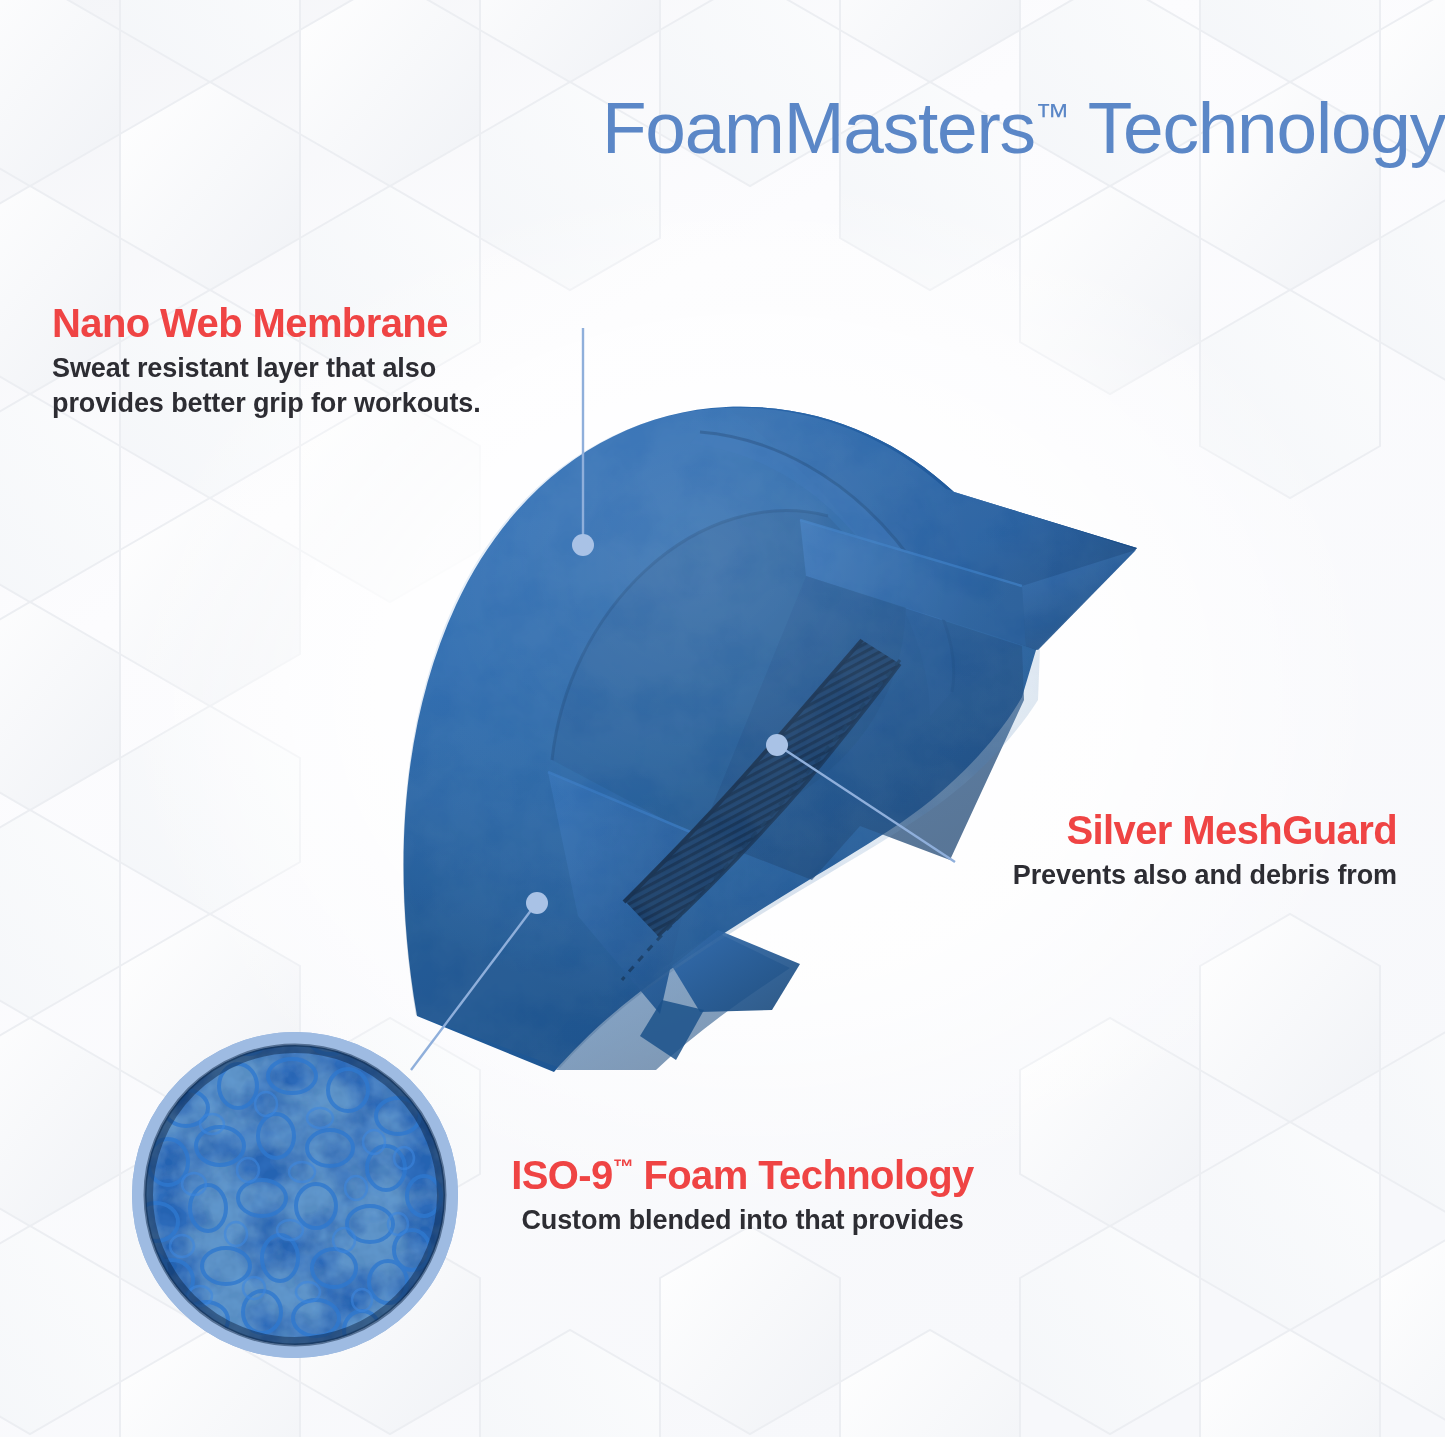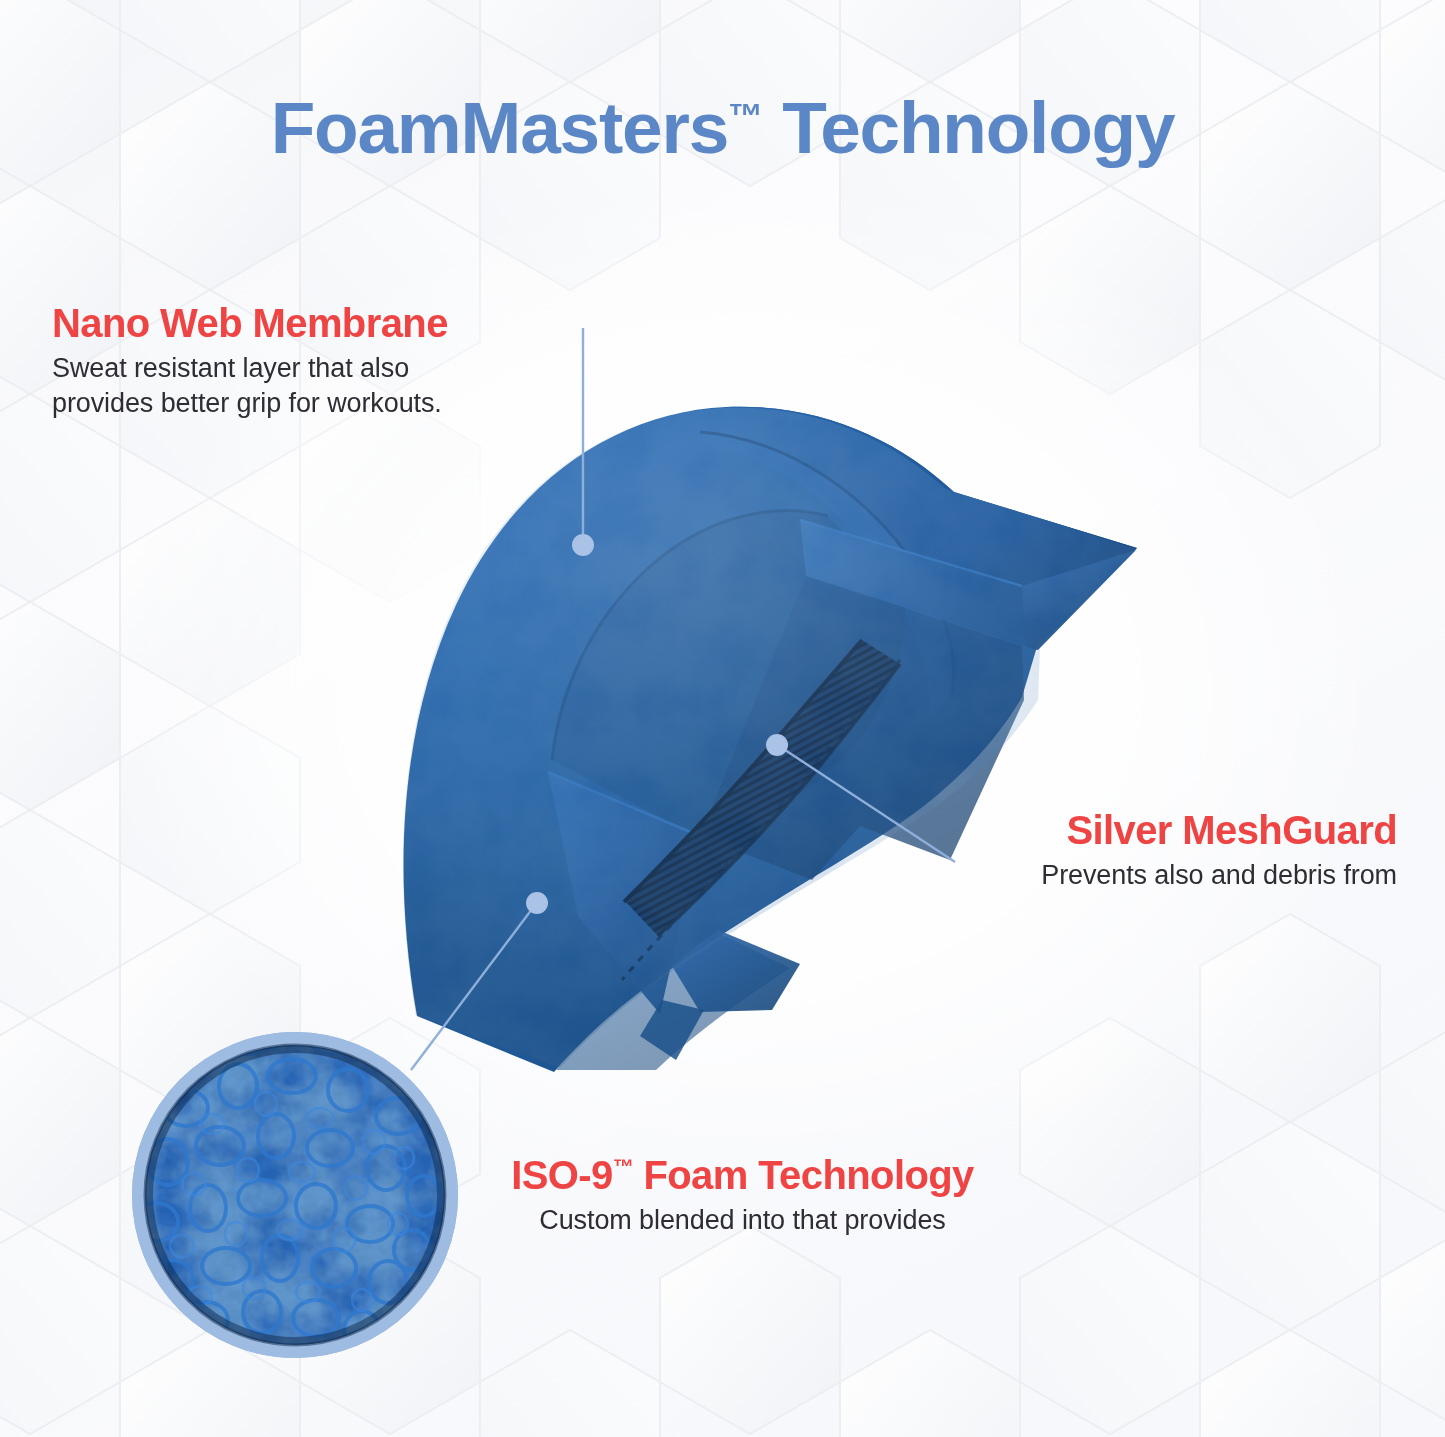--- a/index.html
+++ b/index.html
@@ -32,23 +32,23 @@
       radial-gradient(ellipse 55% 45% at 52% 48%, rgba(255,255,255,0.97) 0%, rgba(255,255,255,0.80) 45%, rgba(255,255,255,0.0) 80%);
   }
 
   
   #title {
     position: absolute;
     left: 0;
     right: 0;
     top: 86px;
     z-index: 6;
-    text-align: center;
+    text-align: right;
     font-size: 73px;
-    font-weight: 700;
+    font-weight: 400;
     letter-spacing: -1.2px;
     color: #5b87c7;
     font-family: "Liberation Sans", sans-serif;
     white-space: nowrap;
   }
   #title .tm {
     font-size: 0.48em;
     vertical-align: 0.72em;
     letter-spacing: 0;
   }
@@ -63,21 +63,21 @@
     line-height: 1.08;
     margin: 0 0 6px 0;
     white-space: nowrap;
   }
   .callout .c-head .tm {
     font-size: 0.52em;
     vertical-align: 0.72em;
   }
   .callout .c-body {
     font-size: 27px;
-    font-weight: 400;
+    font-weight: 700;
     color: #2d2d33;
     line-height: 1.30;
     margin: 0;
     letter-spacing: -0.1px;
   }
   .callout .c-body .ln { display: block; }
 
   #callout-nano  { left: 52px;  top: 302px; text-align: left; }
   #callout-mesh  { right: 48px; top: 809px; text-align: right; }
   #callout-iso   { left: 0; right: 0; top: 1154px; text-align: center; margin-left: 40px; }

